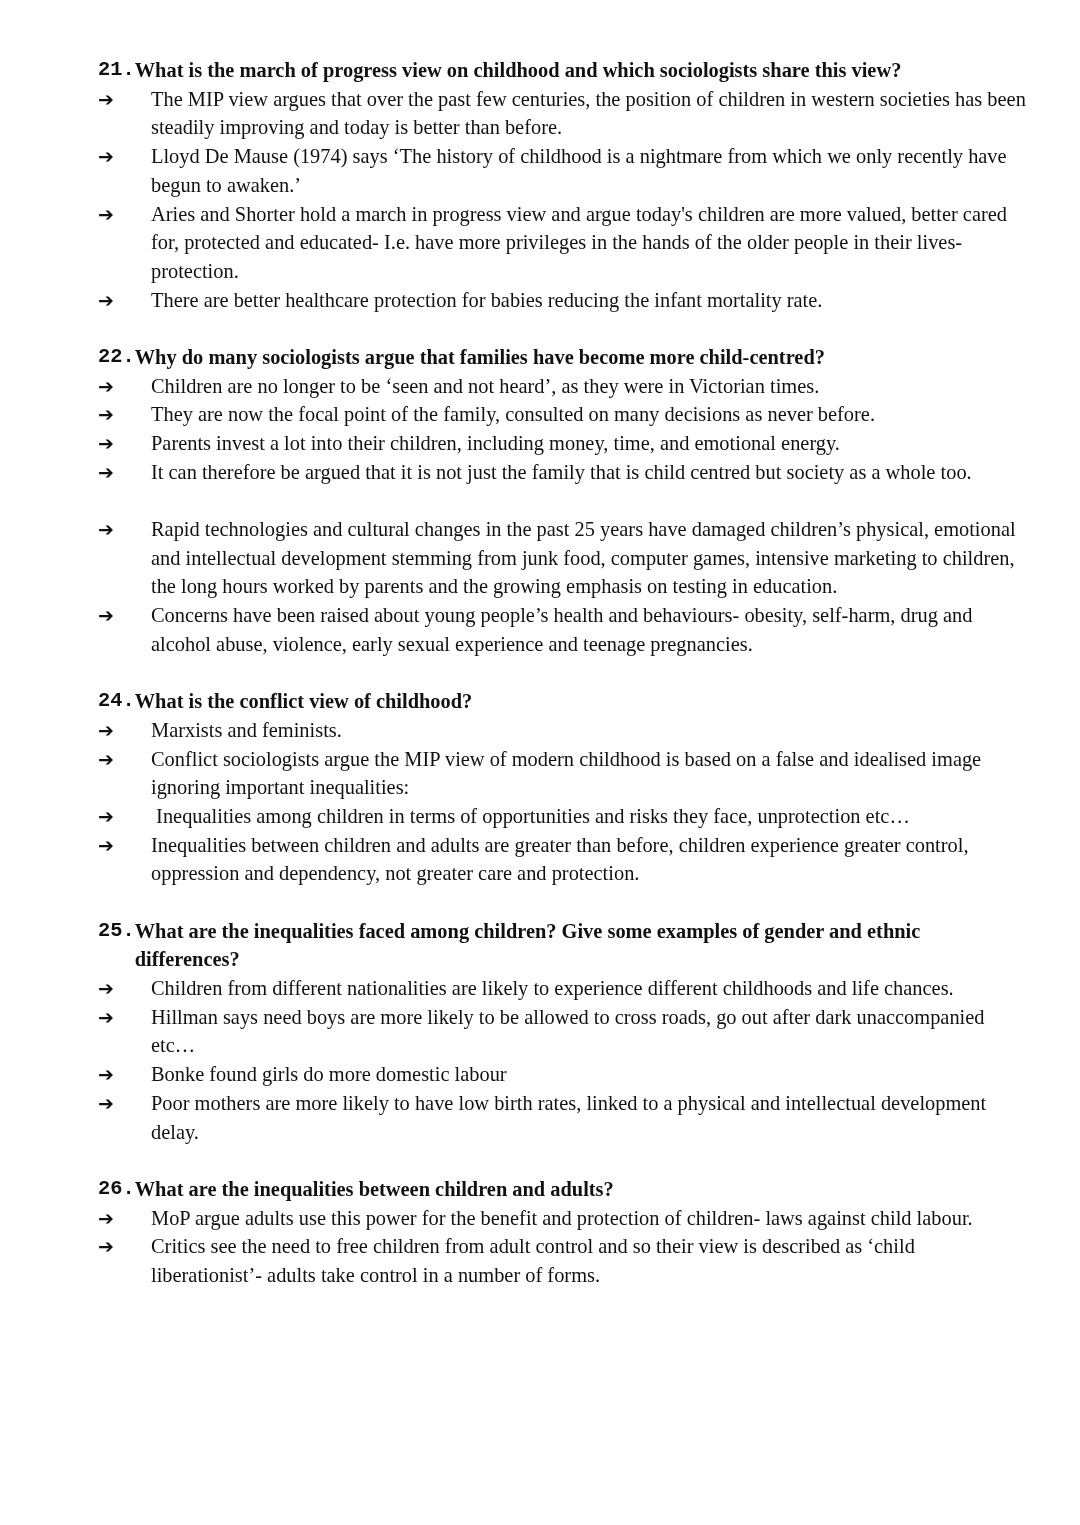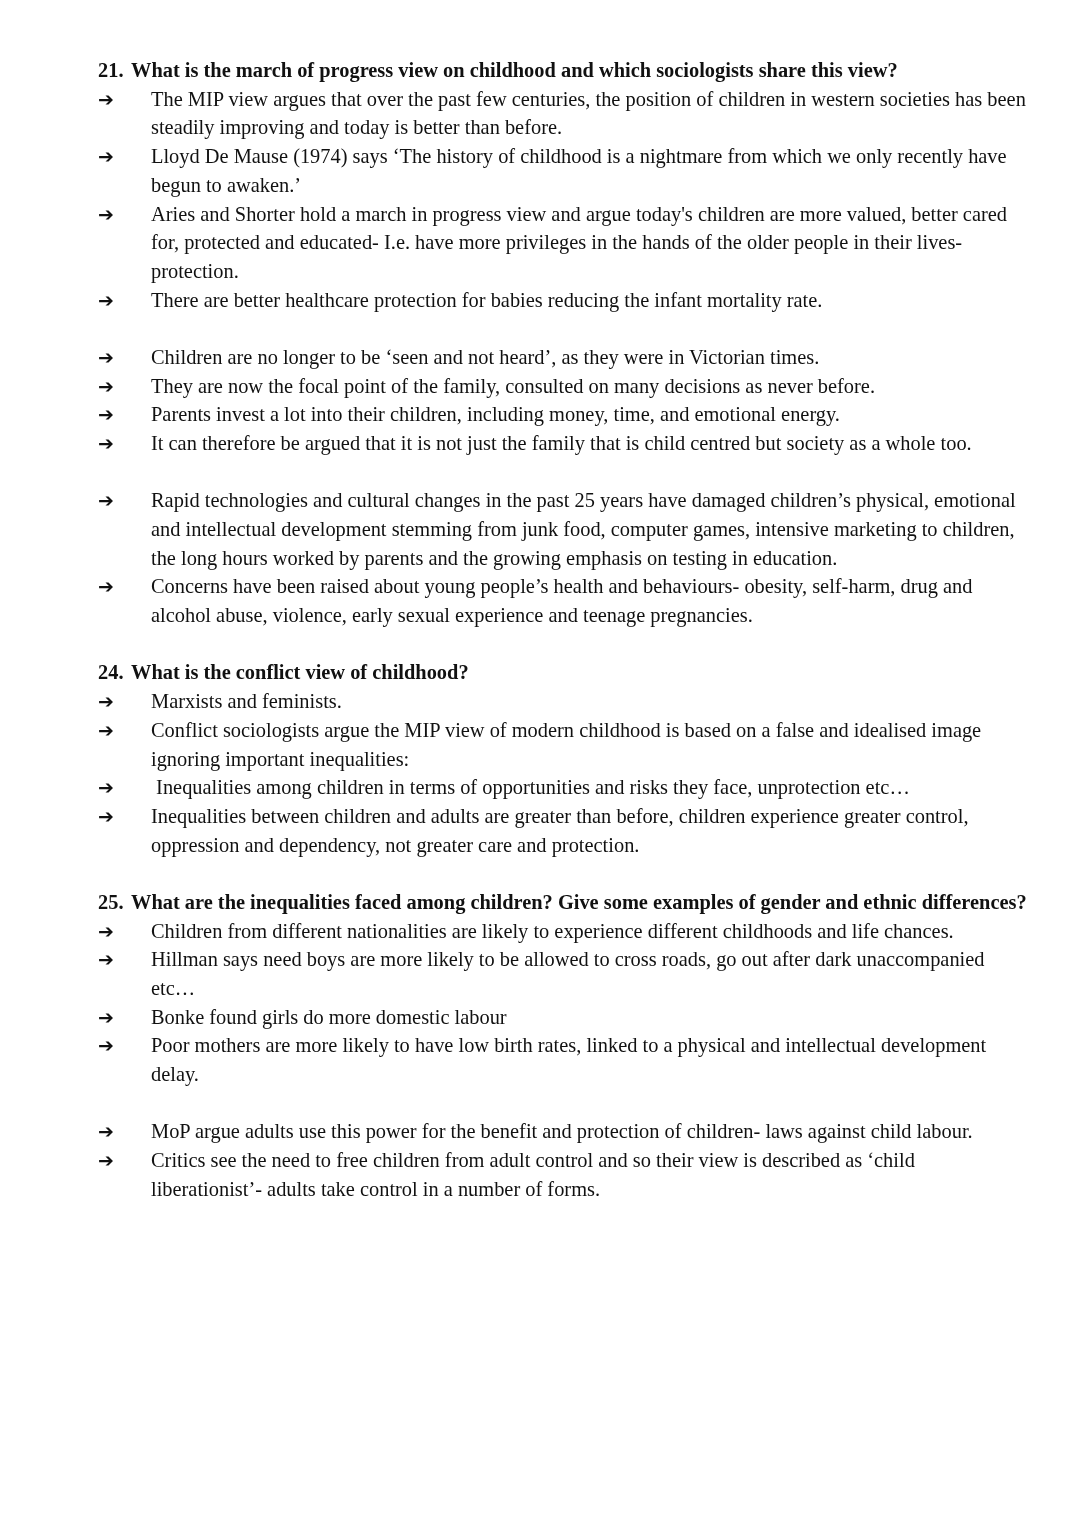--- a/index.html
+++ b/index.html
@@ -25,20 +25,21 @@
       margin: 0 0 28.6px 0;
     }
     .question {
       display: flex;
       font-weight: bold;
       font-size: 20.4px;
       line-height: 28.7px;
     }
     .q-num {
       flex: 0 0 33px;
+      font-family: Liberation Mono, monospace;
     }
     .q-text {
       flex: 1 1 auto;
     }
     .bullet {
       display: flex;
       font-size: 20.4px;
       line-height: 28.7px;
     }
     .arrow {
@@ -76,20 +77,24 @@
       <span class="arrow">➔</span>
       <span class="b-text">Aries and Shorter hold a march in progress view and argue today's children are more valued, better cared for, protected and educated- I.e. have more privileges in the hands of the older people in their lives- protection.</span>
     </div>
     <div class="bullet">
       <span class="arrow">➔</span>
       <span class="b-text">There are better healthcare protection for babies reducing the infant mortality rate.</span>
     </div>
   </div>
 
   <div class="section">
+    <div class="question">
+      <span class="q-num">22.</span>
+      <span class="q-text">Why do many sociologists argue that families have become more child-centred?</span>
+    </div>
     <div class="bullet">
       <span class="arrow">➔</span>
       <span class="b-text">Children are no longer to be ‘seen and not heard’, as they were in Victorian times.</span>
     </div>
     <div class="bullet">
       <span class="arrow">➔</span>
       <span class="b-text">They are now the focal point of the family, consulted on many decisions as never before.</span>
     </div>
     <div class="bullet">
       <span class="arrow">➔</span>
@@ -152,20 +157,24 @@
       <span class="arrow">➔</span>
       <span class="b-text">Bonke found girls do more domestic labour</span>
     </div>
     <div class="bullet">
       <span class="arrow">➔</span>
       <span class="b-text">Poor mothers are more likely to have low birth rates, linked to a physical and intellectual development delay.</span>
     </div>
   </div>
 
   <div class="section">
+    <div class="question">
+      <span class="q-num">26.</span>
+      <span class="q-text">What are the inequalities between children and adults?</span>
+    </div>
     <div class="bullet">
       <span class="arrow">➔</span>
       <span class="b-text">MoP argue adults use this power for the benefit and protection of children- laws against child labour.</span>
     </div>
     <div class="bullet">
       <span class="arrow">➔</span>
       <span class="b-text">Critics see the need to free children from adult control and so their view is described as ‘child liberationist’- adults take control in a number of forms.</span>
     </div>
   </div>
 

